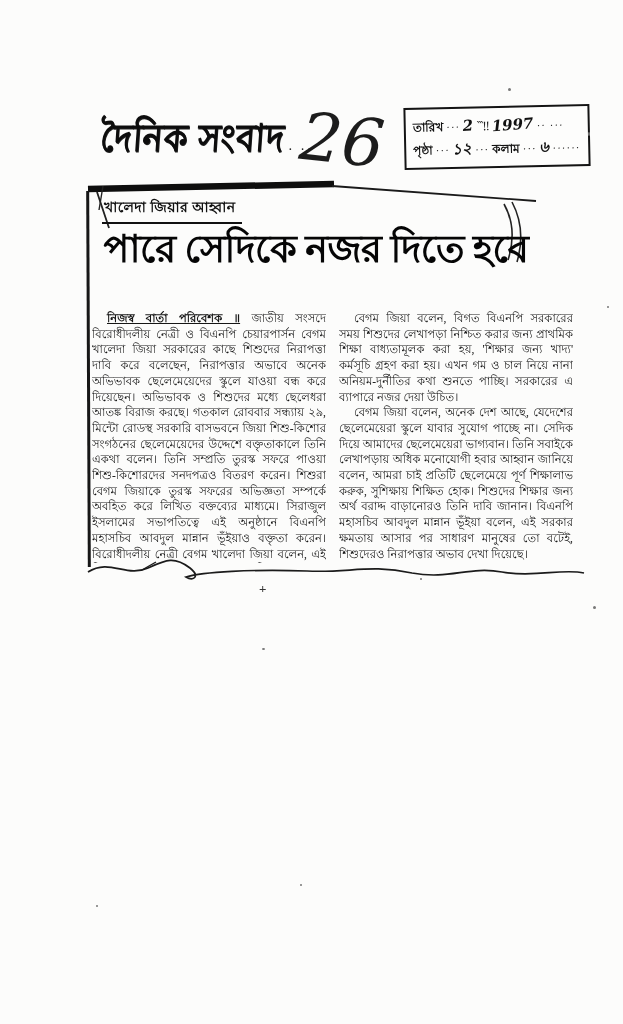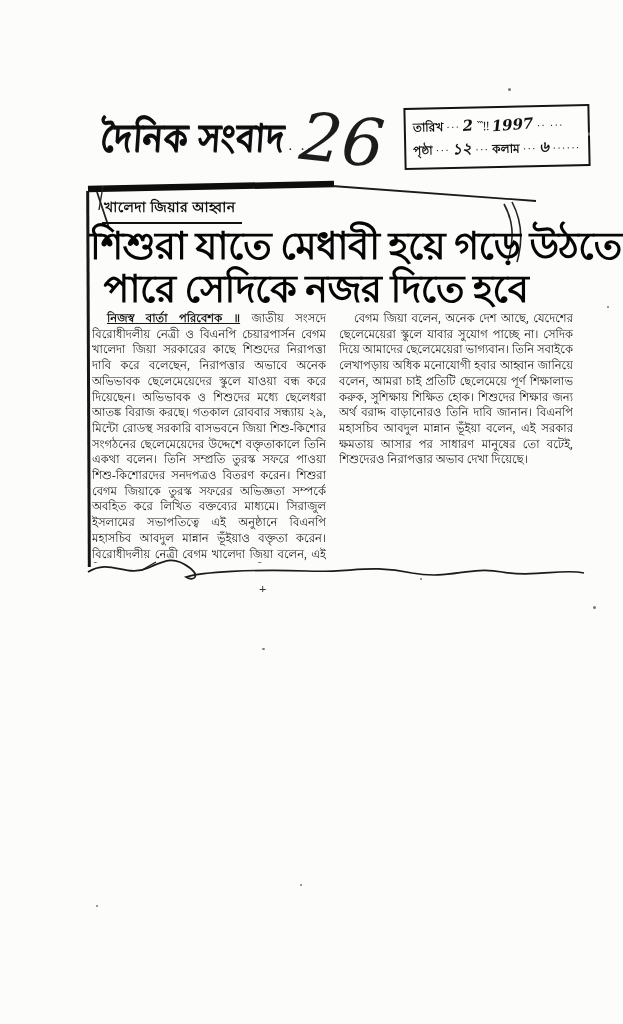--- a/index.html
+++ b/index.html
@@ -118,32 +118,32 @@
   <path d="M428,24 c9,17 12,36 5,60" stroke="#222" stroke-width="1.6" fill="none"></path>
   <path d="M13,14 L25,50" stroke="#222" stroke-width="1.8" fill="none"></path>
   <path d="M19,8 L15,32" stroke="#222" stroke-width="1.4" fill="none"></path>
 </svg>
 
 <div class="left-rule"></div>
 
 <div class="kicker">খালেদা জিয়ার আহ্বান</div>
 
 <div class="headline">
-  <div class="l1">শিশুরা যাতে মেধাবী হয়ে গড়ে উঠতে</div>
   <div class="l2">পারে সেদিকে নজর দিতে হবে</div>
 </div>
 
 <div class="body-cols">
   <div class="col">
     <p class="para indent">
       <span class="lead">নিজস্ব বার্তা পরিবেশক ॥</span><span> জাতীয় সংসদে বিরোধীদলীয় নেত্রী ও বিএনপি চেয়ারপার্সন বেগম খালেদা জিয়া সরকারের কাছে শিশুদের নিরাপত্তা দাবি করে বলেছেন, নিরাপত্তার অভাবে অনেক অভিভাবক ছেলেমেয়েদের স্কুলে যাওয়া বন্ধ করে দিয়েছেন। অভিভাবক ও শিশুদের মধ্যে ছেলেধরা আতঙ্ক বিরাজ করছে। গতকাল রোববার সন্ধ্যায় ২৯, মিন্টো রোডস্থ সরকারি বাসভবনে জিয়া শিশু-কিশোর সংগঠনের ছেলেমেয়েদের উদ্দেশে বক্তৃতাকালে তিনি একথা বলেন। তিনি সম্প্রতি তুরস্ক সফরে পাওয়া শিশু-কিশোরদের সনদপত্রও বিতরণ করেন। শিশুরা বেগম জিয়াকে তুরস্ক সফরের অভিজ্ঞতা সম্পর্কে অবহিত করে লিখিত বক্তব্যের মাধ্যমে। সিরাজুল ইসলামের সভাপতিত্বে এই অনুষ্ঠানে বিএনপি মহাসচিব আবদুল মান্নান ভূঁইয়াও বক্তৃতা করেন। বিরোধীদলীয় নেত্রী বেগম খালেদা জিয়া বলেন, এই শিশুরা আমাদের সম্পদ, আমাদের ভবিষ্যৎ। বড় হয়ে এরাই দেশকে নেতৃত্ব দেবে। তারা যাতে মেধাবী হয়ে গড়ে উঠতে পারে সে জন্যে আমাদের দৃষ্টি দিতে হবে। শিশুদের প্রতিভা বিকাশে আরো সুযোগ-সুবিধা বাড়াতে হবে।</span>
     </p>
 
   </div>
   <div class="col">
+    <p class="para indent">বেগম জিয়া বলেন, বিগত বিএনপি সরকারের সময় শিশুদের লেখাপড়া নিশ্চিত করার জন্য প্রাথমিক শিক্ষা বাধ্যতামূলক করা হয়, 'শিক্ষার জন্য খাদ্য' কর্মসূচি গ্রহণ করা হয়। এখন গম ও চাল নিয়ে নানা অনিয়ম-দুর্নীতির কথা শুনতে পাচ্ছি। সরকারের এ ব্যাপারে নজর দেয়া উচিত।</p>
     <p class="para indent">বেগম জিয়া বলেন, অনেক দেশ আছে, যেদেশের ছেলেমেয়েরা স্কুলে যাবার সুযোগ পাচ্ছে না। সেদিক দিয়ে আমাদের ছেলেমেয়েরা ভাগ্যবান। তিনি সবাইকে লেখাপড়ায় অধিক মনোযোগী হবার আহ্বান জানিয়ে বলেন, আমরা চাই প্রতিটি ছেলেমেয়ে পূর্ণ শিক্ষালাভ করুক, সুশিক্ষায় শিক্ষিত হোক। শিশুদের শিক্ষার জন্য অর্থ বরাদ্দ বাড়ানোরও তিনি দাবি জানান। বিএনপি মহাসচিব আবদুল মান্নান ভূঁইয়া বলেন, এই সরকার ক্ষমতায় আসার পর সাধারণ মানুষের তো বটেই, শিশুদেরও নিরাপত্তার অভাব দেখা দিয়েছে।</p>
 
   </div>
 </div>
 
 <svg class="strokes-bottom" viewBox="0 0 510 36">
   <path d="M6,20 C28,6 44,26 66,16 C84,8 92,4 108,16 C118,24 112,30 104,25 C120,20 170,17 225,19
            C268,21 288,12 330,21 C368,28 386,14 420,20 C452,26 480,16 502,21" stroke="#1b1b1b" stroke-width="1.7" fill="none"></path>
   <path d="M60,18 l14,-8" stroke="#1b1b1b" stroke-width="1.4" fill="none"></path>
 </svg>

